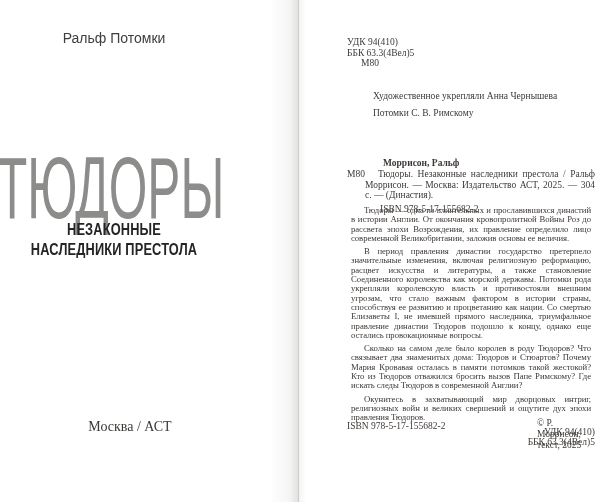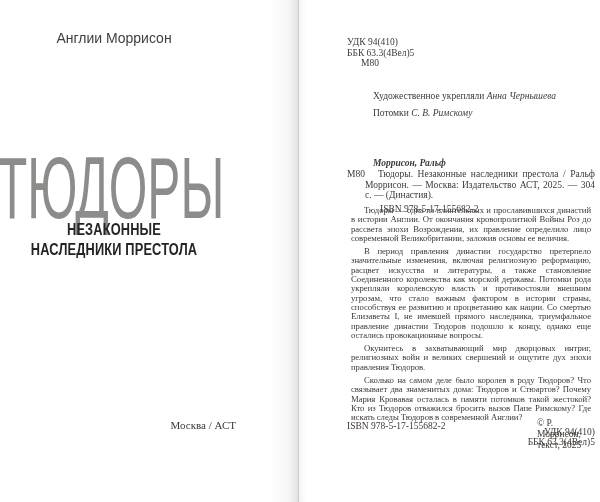--- a/index.html
+++ b/index.html
@@ -17,53 +17,53 @@
   
   .page-left{position:absolute;left:0;top:0;width:298px;height:100%;}
   .author-name{position:absolute;left:0;top:30px;width:228px;text-align:center;
     font-family:"Liberation Sans",sans-serif;font-size:14px;line-height:1.2;color:#403e3c;}
   .book-title{position:absolute;left:-3px;top:144px;white-space:nowrap;
     font-family:"Liberation Sans",sans-serif;font-weight:400;font-size:87px;line-height:1;
     color:#8c8c8a;transform:scaleX(0.57);transform-origin:left top;}
   .subtitle{position:absolute;left:0;top:220px;width:228px;text-align:center;
     font-family:"Liberation Sans",sans-serif;font-weight:700;font-size:16px;line-height:20px;
     color:#242424;transform:scaleX(0.80);transform-origin:50% top;letter-spacing:0.2px;}
-  .imprint{position:absolute;left:8px;top:419px;width:228px;text-align:right;
-    font-size:11px;color:#3c3936;}
+  .imprint{position:absolute;left:16px;top:419px;width:228px;text-align:center;
+    font-size:14px;color:#3c3936;}
 
   
   .page-right{position:absolute;left:298px;top:0;width:272px;height:100%;font-size:9.5px;}
   .col{position:absolute;left:49px;width:248px;}
   .cip-ids{top:37px;line-height:10.5px;}
   .cip-ids .mark{padding-left:14px;}
   .credits{top:91px;line-height:10.5px;}
   .credit-line{padding-left:26px;}
   .credit-line + .credit-line{margin-top:6px;}
-  .credit-name{font-style:italic;}
+  .credit-name{}
   .cip-block{top:158px;line-height:10.8px;}
-  .cip-author{font-weight:bold;margin-left:26px;font-style:italic;}
+  .cip-author{font-weight:bold;margin-left:36px;}
   .cip-entry{position:relative;margin-left:18px;text-indent:13px;text-align:justify;}
   .cip-mark{position:absolute;left:-18px;top:0;text-indent:0;}
   .cip-isbn{margin-left:33px;margin-top:3px;}
   .annotation-wrap{top:202px;}
   .annotation-wrap p{margin:4px;font-size:8.7px;line-height:9.3px;letter-spacing:-0.05px;
     text-indent:13px;text-align:justify;hyphens:auto;-webkit-hyphens:auto;}
   .udk-repeat{text-align:right;line-height:10.5px;margin-top:4px;font-size:9.5px;
     text-indent:0;letter-spacing:0;}
   .bottom-row{top:418px;line-height:11px;}
   .isbn-bottom{position:absolute;left:0;top:3px;}
   .copyright{position:absolute;left:190px;top:0;}
 </style>
 </head>
 <body>
 
 <div class="spread">
 
   <div class="page-left">
-    <div class="author-name">Англии Моррисон</div>
+    <div class="author-name">Ральф Потомки</div>
     <div class="book-title">ТЮДОРЫ</div>
     <div class="subtitle">
       <div>НЕЗАКОННЫЕ</div>
       <div>НАСЛЕДНИКИ ПРЕСТОЛА</div>
     </div>
     <div class="imprint">Москва / АСТ</div>
   </div>
 
   <div class="gutter-shadow"></div>
   <div class="gutter-line"></div>
@@ -93,22 +93,22 @@
       <div class="cip-entry">
         <span class="cip-mark">М80</span>
         <span>Тюдоры. Незаконные наследники престола / Ральф Моррисон. — Москва: Издательство АСТ, 2025. — 304 с. — (Династия).</span>
       </div>
       <div class="cip-isbn">ISBN 978-5-17-155682-2</div>
     </div>
 
     <div class="col annotation-wrap">
       <p>Тюдоры — одна из влиятельных и прославившихся династий в истории Англии. От окончания кровопролитной Войны Роз до рассвета эпохи Возрождения, их правление определило лицо современной Великобритании, заложив основы ее величия.</p>
       <p>В период правления династии государство претерпело значительные изменения, включая религиозную реформацию, расцвет искусства и литературы, а также становление Соединенного королевства как морской державы. Потомки рода укрепляли королевскую власть и противостояли внешним угрозам, что стало важным фактором в истории страны, способствуя ее развитию и процветанию как нации. Со смертью Елизаветы I, не имевшей прямого наследника, триумфальное правление династии Тюдоров подошло к концу, однако еще остались провокационные вопросы.</p>
+      <p>Сколько на самом деле было королев в роду Тюдоров? Что связывает два знаменитых дома: Тюдоров и Стюартов? Почему Мария Кровавая осталась в памяти потомков такой жестокой? Кто из Тюдоров отважился бросить вызов Папе Римскому? Где искать следы Тюдоров в современной Англии?</p>
       <p>Окунитесь в захватывающий мир дворцовых интриг, религиозных войн и великих свершений и ощутите дух эпохи правления Тюдоров.</p>
-      <p>Сколько на самом деле было королев в роду Тюдоров? Что связывает два знаменитых дома: Тюдоров и Стюартов? Почему Мария Кровавая осталась в памяти потомков такой жестокой? Кто из Тюдоров отважился бросить вызов Папе Римскому? Где искать следы Тюдоров в современной Англии?</p>
       <div class="udk-repeat">
         <div>УДК 94(410)</div>
         <div>ББК 63.3(4Вел)5</div>
       </div>
     </div>
 
     <div class="col bottom-row">
       <div class="isbn-bottom">ISBN 978-5-17-155682-2</div>
       <div class="copyright">
         <div>© Р. Моррисон, текст, 2025</div>

